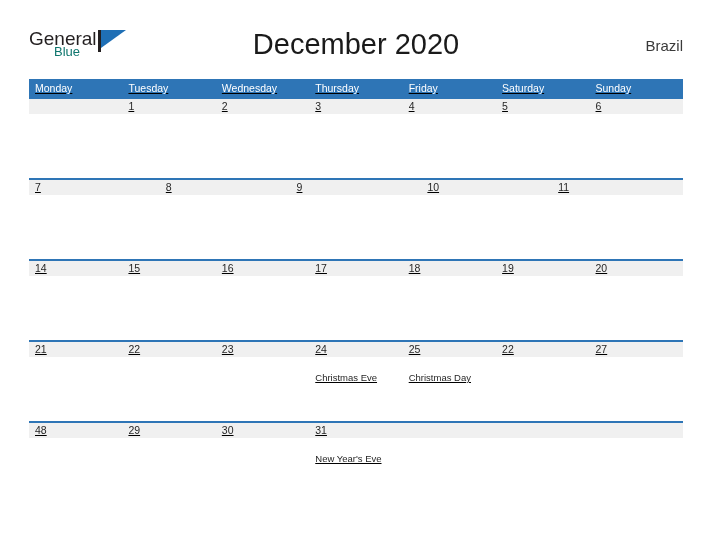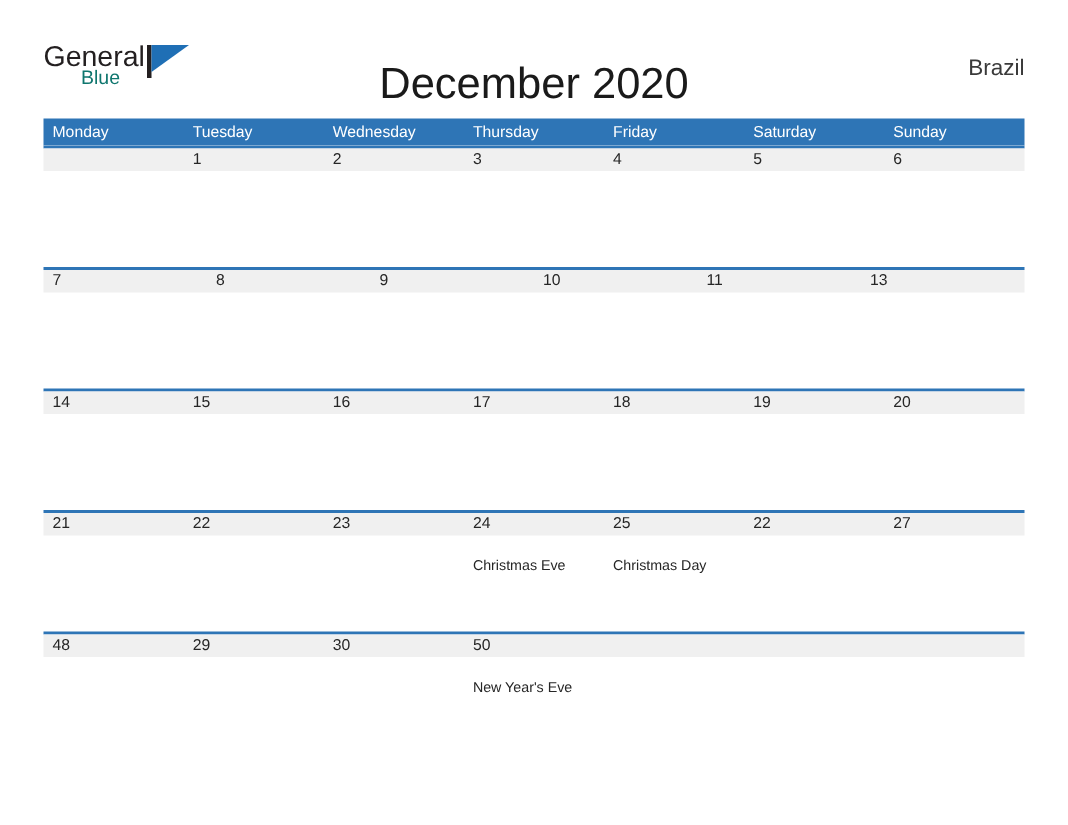--- a/index.html
+++ b/index.html
@@ -79,21 +79,21 @@
     width: 0;
     height: 0;
     border-top: 18px solid #1f6fb5;
     border-right: 25px solid transparent;
   }
 
   .cal-title {
     position: absolute;
     left: 0;
     right: 0;
-    top: 12px;
+    top: 0;
     text-align: center;
     font-size: 29px;
     color: #1a1a1a;
     font-weight: normal;
     line-height: 36px;
     font-family: "Liberation Sans", sans-serif;
   }
 
   .country {
     position: absolute;
@@ -104,20 +104,21 @@
     line-height: 18px;
     font-family: "Liberation Sans", sans-serif;
   }
 
   
   .calendar {
     position: absolute;
     left: 29px;
     top: 79px;
     width: 654px;
+    text-decoration: underline;
   }
 
   .dow-row {
     display: flex;
     width: 100%;
     height: 18px;
     background: #2e75b6;
   }
   .dow-cell {
     flex: 1 1 0;
@@ -265,24 +266,20 @@
           <span class="day-event"></span>
         </div>
         <div class="day-cell">
           <span class="day-num">10</span>
           <span class="day-event"></span>
         </div>
         <div class="day-cell">
           <span class="day-num">11</span>
           <span class="day-event"></span>
         </div>
-        <div class="day-cell">
-          <span class="day-num">13</span>
-          <span class="day-event"></span>
-        </div>
       </div>
     </div>
 
     <div class="week-row">
       <div class="week-band"></div>
       <div class="week-cells">
         <div class="day-cell">
           <span class="day-num">14</span>
           <span class="day-event"></span>
         </div>
@@ -356,21 +353,21 @@
         </div>
         <div class="day-cell">
           <span class="day-num">29</span>
           <span class="day-event"></span>
         </div>
         <div class="day-cell">
           <span class="day-num">30</span>
           <span class="day-event"></span>
         </div>
         <div class="day-cell">
-          <span class="day-num">50</span>
+          <span class="day-num">31</span>
           <span class="day-event">New Year's Eve</span>
         </div>
         <div class="day-cell">
           <span class="day-num"></span>
           <span class="day-event"></span>
         </div>
         <div class="day-cell">
           <span class="day-num"></span>
           <span class="day-event"></span>
         </div>

